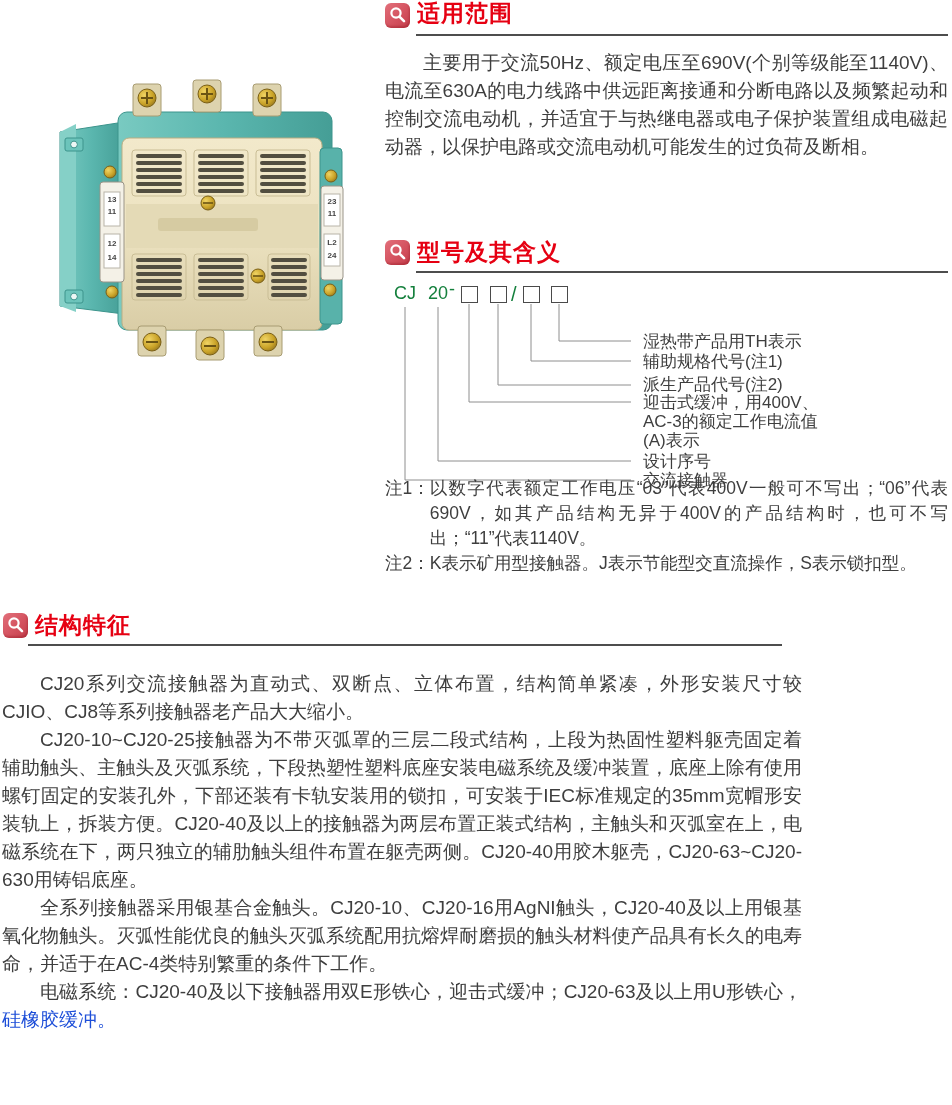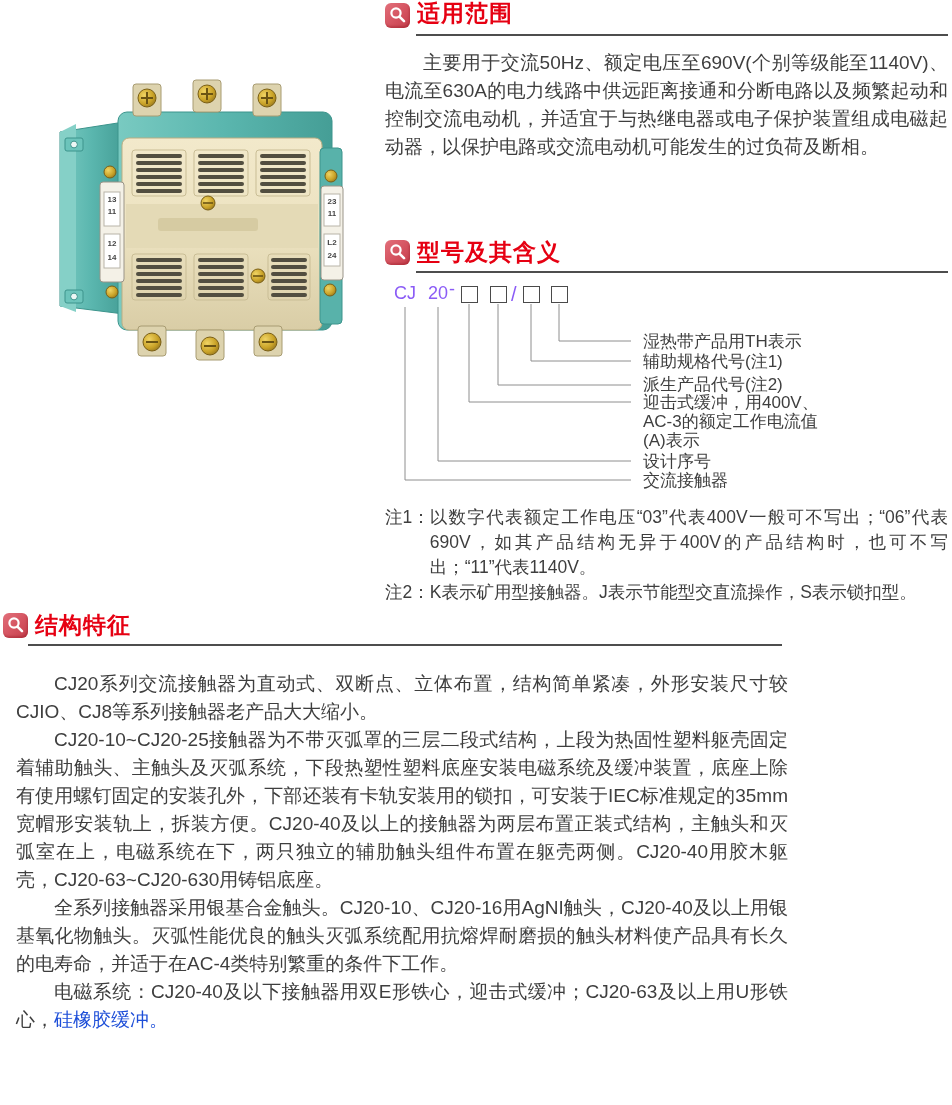--- a/index.html
+++ b/index.html
@@ -24,36 +24,36 @@
   .right-col .scope-rule { position:absolute; left:31px; right:0; top:32px; }
   .scope-body {
     position:absolute; left:0; top:47px; width:563px;
     font-size:19px; line-height:28px; text-align:justify; text-indent:2em;
   }
   .model-header { position:absolute; left:0; top:237px; width:563px; }
   .model-rule { position:absolute; left:31px; right:0; top:269px; }
   
   .diagram { position:absolute; left:0; top:281px; width:563px; height:218px; }
   .diagram svg.lines { position:absolute; left:0; top:0; }
-  .code-el { position:absolute; font-size:18px; color:#8b5cf6; }
+  .code-el { position:absolute; font-size:18px; color:#15803d; }
   .code-box { position:absolute; width:15px; height:15px; border:1.5px solid #4a4a4a; background:#fff; }
   .callout { position:absolute; left:258px; font-size:17px; line-height:19px; color:#3e3e3e; white-space:nowrap; }
   
-  .notes { position:absolute; left:0; top:503px; width:563px; font-size:17.5px; line-height:25px; }
+  .notes { position:absolute; left:0; top:474px; width:563px; font-size:17.5px; line-height:25px; }
   .note { display:flex; }
   .note-label { flex:none; white-space:nowrap; }
   .note-text { flex:1; text-align:justify; }
   
   .product { position:absolute; left:30px; top:52px; width:340px; height:348px;font-weight:bold; }
   
   .structure { position:absolute; left:0; top:612px; width:804px; }
   .structure .sec-header { padding-left:3px; }
   .structure-rule { margin:5px 22px 0 28px; }
   .structure-body {
-    margin-top:24px; padding:0 16px;
+    margin-top:24px; padding:0 2px;
     font-size:19px; line-height:28px; text-align:justify;
   }
   .structure-body p { margin:0; text-indent:2em; }
   .faded { color:#1d4ed8; }
 </style>
 </head>
 <body>
 
 <div class="page">
 

